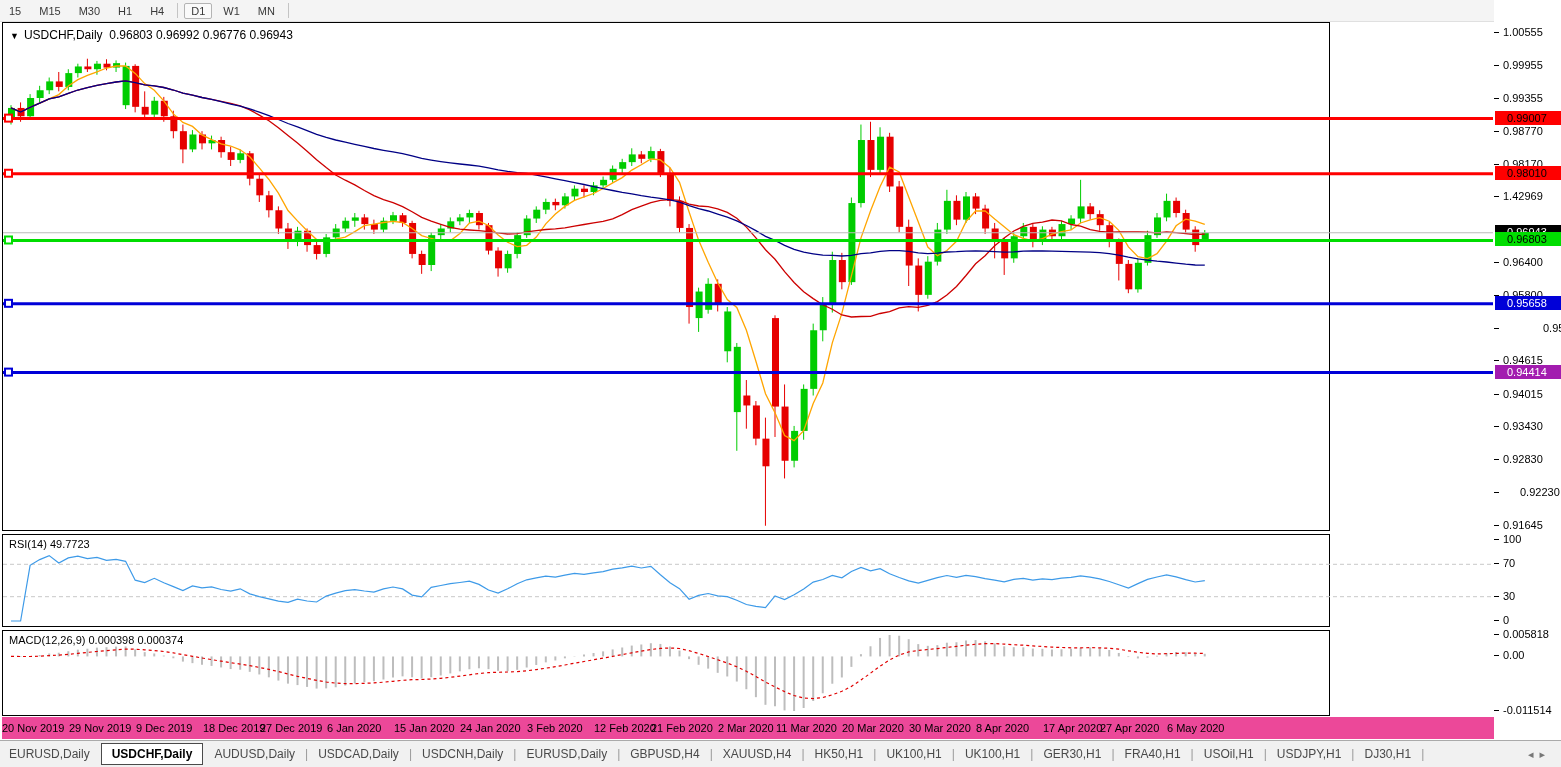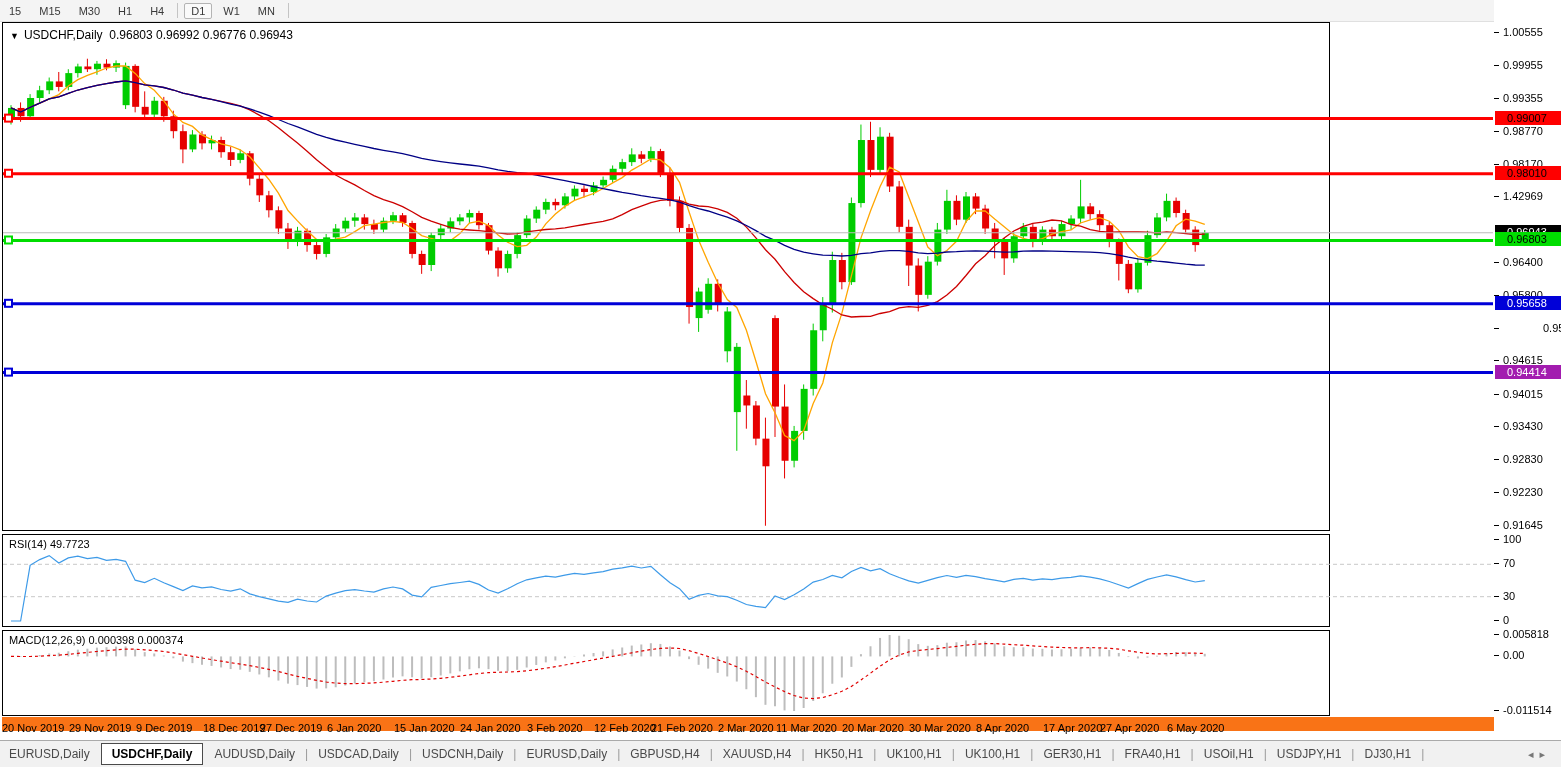--- a/index.html
+++ b/index.html
@@ -19,21 +19,21 @@
   .pane svg{position:absolute;left:0;top:0;}
   .chart-title{position:absolute;left:7px;top:5px;font-size:12px;z-index:5;white-space:nowrap;}
   .chart-title .tri{font-size:9px;margin-right:5px;}
   .ind-label{position:absolute;left:6px;top:3px;font-size:11px;z-index:5;white-space:nowrap;}
   
   .axis{position:absolute;left:1494px;top:0;width:67px;height:740px;font-size:11px;background:#fff;}
   .tick-label{position:absolute;left:9px;height:13px;line-height:13px;white-space:nowrap;}
   .tick-dash{position:absolute;left:0;width:5px;height:1px;background:#000;}
   .badge{position:absolute;left:1px;width:60px;height:14px;line-height:14px;font-size:11px;padding-left:12px;z-index:6;}
   
-  .date-axis{position:absolute;left:2px;top:717px;width:1492px;height:14px;background:#f97316;font-size:11px;}
+  .date-axis{position:absolute;left:2px;top:717px;width:1492px;height:22px;background:#ec4899;font-size:11px;}
   .date-label{position:absolute;top:5px;white-space:nowrap;}
   
   .tabbar{position:absolute;left:0;top:740px;width:1561px;height:27px;background:#f1f1f1;
           border-top:1px solid #aaa;display:flex;align-items:center;font-size:12px;box-sizing:border-box;}
   .tab{color:#4a4a4a;padding:4px 9px;white-space:nowrap;cursor:default;}
   .tab.active{background:#fff;border:1px solid #4a4a4a;color:#000;font-weight:bold;padding:3px 10px;margin:0 2px;}
   .tab-sep{color:#999;padding:0 1px;}
   .tab-nav{margin-left:auto;margin-right:10px;color:#777;font-size:11px;letter-spacing:6px;white-space:nowrap;}
 </style>
 </head>
@@ -509,21 +509,21 @@
     <div class="tick-label" style="top: 322px; padding-left: 40px;">0.95200</div>
     <div class="tick-dash" style="top: 360px;"></div>
     <div class="tick-label" style="top: 354px;">0.94615</div>
     <div class="tick-dash" style="top: 394px;"></div>
     <div class="tick-label" style="top: 388px;">0.94015</div>
     <div class="tick-dash" style="top: 426px;"></div>
     <div class="tick-label" style="top: 420px;">0.93430</div>
     <div class="tick-dash" style="top: 459px;"></div>
     <div class="tick-label" style="top: 453px;">0.92830</div>
     <div class="tick-dash" style="top: 492px;"></div>
-    <div class="tick-label" style="top: 486px;">0.92230</div>
+    <div class="tick-label" style="top: 486px; margin-left: 17px;">0.92230</div>
     <div class="tick-dash" style="top: 525px;"></div>
     <div class="tick-label" style="top: 519px;">0.91645</div>
     <div class="tick-dash" style="top: 539px;"></div>
     <div class="tick-label" style="top: 533px;">100</div>
     <div class="tick-dash" style="top: 563px;"></div>
     <div class="tick-label" style="top: 557px;">70</div>
     <div class="tick-dash" style="top: 596px;"></div>
     <div class="tick-label" style="top: 590px;">30</div>
     <div class="tick-dash" style="top: 620px;"></div>
     <div class="tick-label" style="top: 614px;">0</div>

